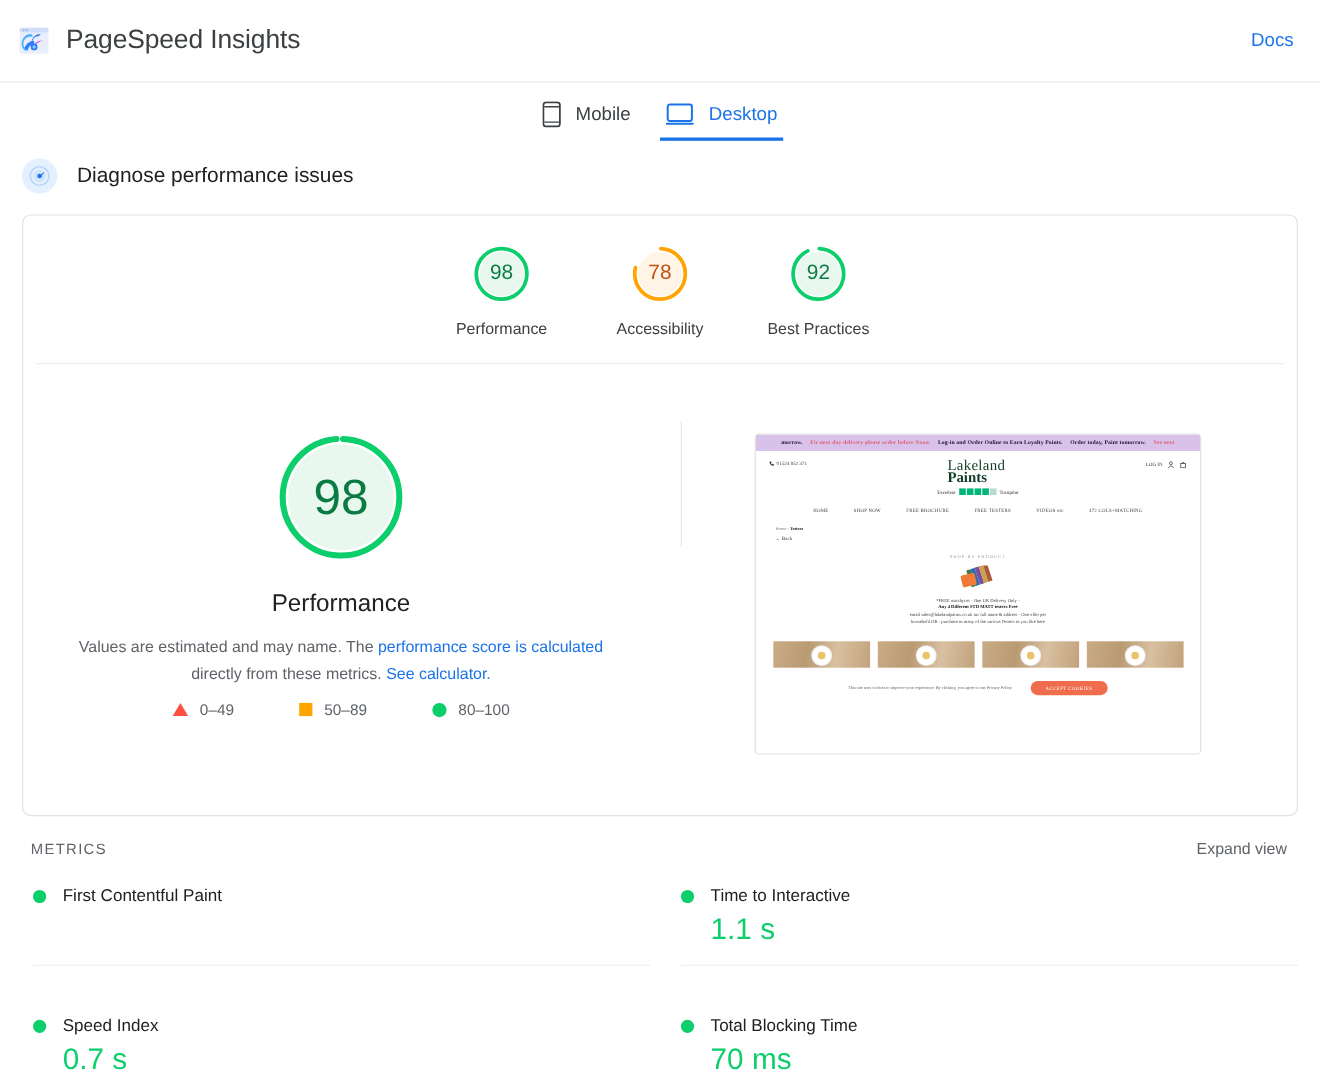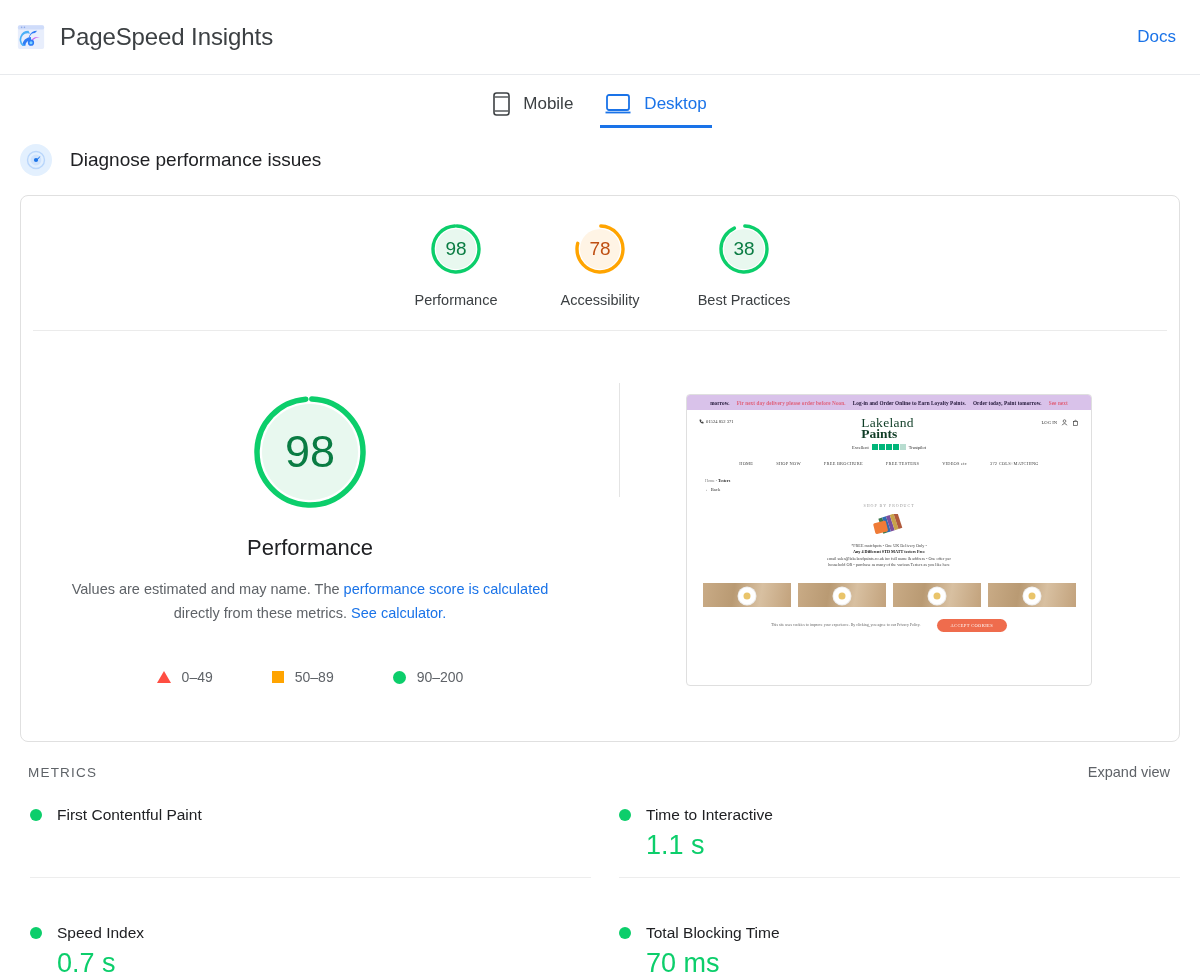--- a/index.html
+++ b/index.html
@@ -151,21 +151,21 @@
     margin-top: 16px;
     width: 480px;
     text-align: center;
     font-size: 14.5px;
     line-height: 24px;
     color: #5f6368;
   }
   .big-desc a { color: #1a73e8; text-decoration: none; cursor: pointer; }
 
   .legend {
-    margin-top: 44px;
+    margin-top: 12px;
     display: flex;
     align-items: center;
     gap: 10px;
     font-size: 14px;
     color: #5f6368;
   }
   .legend-item { display: flex; align-items: center; gap: 11px; }
   .legend-item + .legend-item { margin-left: 49px; }
   .tri {
     width: 0; height: 0;
@@ -432,21 +432,21 @@
       </div>
       <span class="gauge-caption">Accessibility</span>
     </div>
 
     <div class="gauge-item">
       <div class="gauge-ring">
         <svg width="54" height="54" viewBox="0 0 54 54">
           <circle cx="27" cy="27" r="20" fill="#e8f8ef"></circle>
           <circle cx="27" cy="27" r="23" fill="none" stroke="#0cce6b" stroke-width="3.4" stroke-linecap="round" stroke-dasharray="132.9 144.5" transform="rotate(-88 27 27)"></circle>
         </svg>
-        <span class="gauge-num" style="color:#0a7c43">38</span>
+        <span class="gauge-num" style="color:#0a7c43">92</span>
       </div>
       <span class="gauge-caption">Best Practices</span>
     </div>
 
   </div>
 
   <div class="detail">
     <div class="v-divider"></div>
 
     <div class="detail-left">
@@ -466,21 +466,21 @@
         <div class="legend-item">
           <span class="tri"></span>
           <span>0–49</span>
         </div>
         <div class="legend-item">
           <span class="sqr"></span>
           <span>50–89</span>
         </div>
         <div class="legend-item">
           <span class="cir"></span>
-          <span>90–200</span>
+          <span>80–100</span>
         </div>
       </div>
     </div>
 
     <div class="detail-right">
       <div class="thumb">
 
         <div class="th-banner">
           <span class="th-b-dark">morrow.</span>
           <span class="th-b-pink">Fir next day delivery please order before Noon.</span>

